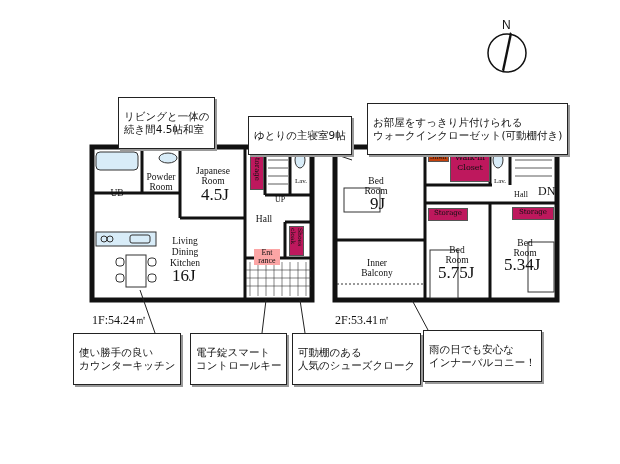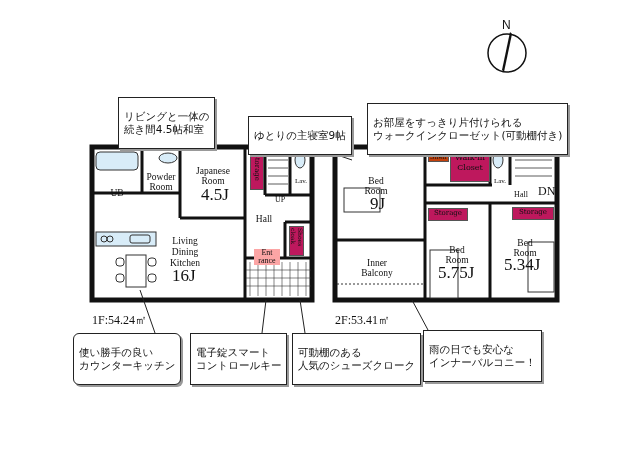--- a/index.html
+++ b/index.html
@@ -188,21 +188,21 @@
   <span>リビングと一体の</span>
   <span>続き間4.5帖和室</span>
 </div>
 <div class="callout" style="left:248px;top:116px;">
   <span>ゆとりの主寝室9帖</span>
 </div>
 <div class="callout" style="left:367px;top:103px;">
   <span>お部屋をすっきり片付けられる</span>
   <span>ウォークインクローゼット(可動棚付き)</span>
 </div>
-<div class="callout" style="left:73px;top:333px;border-radius:6px;">
+<div class="callout" style="left:73px;top:333px;">
   <span>使い勝手の良い</span>
   <span>カウンターキッチン</span>
 </div>
 <div class="callout" style="left:190px;top:333px;">
   <span>電子錠スマート</span>
   <span>コントロールキー</span>
 </div>
 <div class="callout" style="left:292px;top:333px;">
   <span>可動棚のある</span>
   <span>人気のシューズクローク</span>

